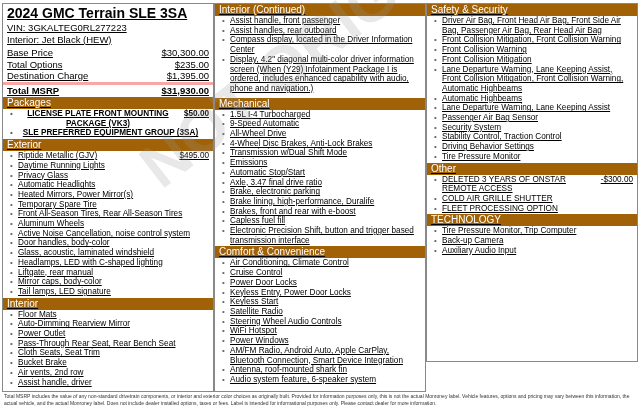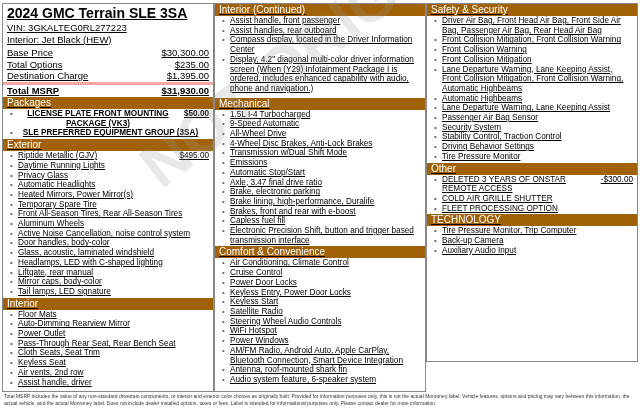--- a/index.html
+++ b/index.html
@@ -120,21 +120,21 @@
     <li>
         <span class="txt">Power Outlet</span>
       </li>
     <li>
         <span class="txt">Pass-Through Rear Seat, Rear Bench Seat</span>
       </li>
     <li>
         <span class="txt">Cloth Seats, Seat Trim</span>
       </li>
     <li>
-        <span class="txt">Keyless Seat</span>
+        <span class="txt">Bucket Brake</span>
       </li>
     <li>
         <span class="txt">Air vents, 2nd row</span>
       </li>
     <li>
         <span class="txt">Assist handle, driver</span>
       </li>
   </ul>
 </div>
 

